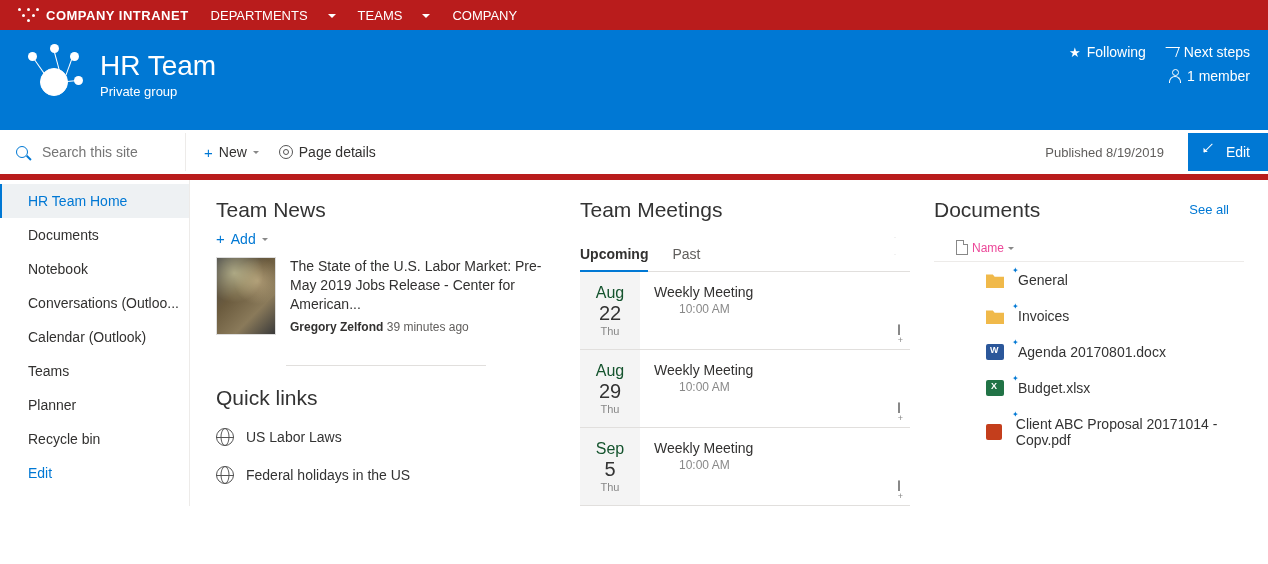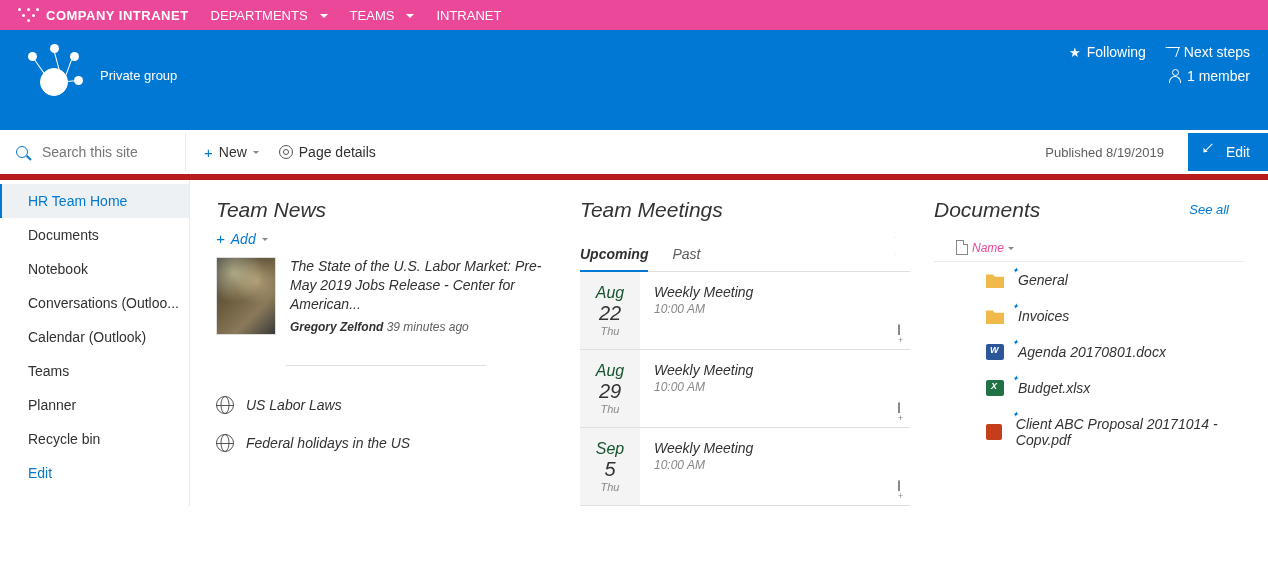--- a/index.html
+++ b/index.html
@@ -1,25 +1,25 @@
 <!DOCTYPE html>
 <html><head>
 <meta charset="utf-8">
 <style>
   * { box-sizing: border-box; }
   html, body { margin:0; padding:0; font-family: "Segoe UI", -apple-system, BlinkMacSystemFont, sans-serif; font-size:14px; color:#333; background:#fff; width:1268px; }
   a { text-decoration:none; color:inherit; }
 
   
-  .topnav { background:#ec4899; height:30px; display:flex; align-items:center; padding:0 18px; color:#fff; font-size:13px; }
+  .topnav { background:#b91c1c; height:30px; display:flex; align-items:center; padding:0 18px; color:#fff; font-size:13px; }
   .topnav .logo { display:flex; align-items:center; gap:6px; margin-right:22px; }
   .topnav .logo-icon { width:22px; height:14px; position:relative; }
   .topnav .logo-icon .dot { width:3px; height:3px; border-radius:50%; background:#fff; position:absolute; }
   .topnav .company { font-weight:700; letter-spacing:.5px; font-size:13px; }
-  .topnav .navlink { margin-right:22px; cursor:pointer; display:flex; align-items:center; gap:12px; }
+  .topnav .navlink { margin-right:22px; cursor:pointer; display:flex; align-items:center; gap:20px; }
   .chev-down { display:inline-block; border:4px solid transparent; border-top-color:#fff; margin-top:5px; }
 
   
   .hero { background:#0078d4; height:100px; display:flex; align-items:center; padding:0 18px 12px 22px; color:#fff; position:relative; }
   .hero .teamicon { width:64px; height:64px; position:relative; margin-right:14px; }
   .hero .teamicon .big { width:28px; height:28px; border-radius:50%; background:#fff; border:1px solid #fff; position:absolute; left:18px; top:26px; }
   .hero .teamicon .sm { width:9px; height:9px; border-radius:50%; background:#fff; position:absolute; }
   .hero .teamicon .line { position:absolute; background:#fff; height:1px; transform-origin:left center; }
   .hero h1 { margin:0; font-weight:300; font-size:28px; }
   .hero .subtitle { font-size:13px; margin-top:2px; }
@@ -36,21 +36,21 @@
   .cmdbar .right { display:flex; align-items:center; gap:14px; }
   .cmdbar .pub { color:#605e5c; font-size:13px; padding-right:10px; }
   .edit-btn { background:#0078d4; color:#fff; height:38px; padding:0 18px; display:flex; align-items:center; gap:8px; cursor:pointer; }
 
   
   .layout { display:flex; }
   .sidebar { width:190px; border-right:1px solid #edebe9; padding-top:4px; }
   .sidebar .item { height:34px; display:flex; align-items:center; padding-left:28px; font-size:14px; color:#323130; cursor:pointer; white-space:nowrap; overflow:hidden; text-overflow:ellipsis; }
   .sidebar .item.active { background:#eef1f3; color:#0078d4; border-left:2px solid #0078d4; padding-left:26px; }
   .sidebar .item.edit { color:#0078d4; }
-  .main { flex:1; display:flex; padding:18px 24px 0 26px; gap:24px;font-style:italic; }
+  .main { flex:1; display:flex; padding:18px 24px 0 26px; gap:24px; }
 
   .col1 { width:340px; }
   .col2 { width:330px; position:relative; }
   .col3 { flex:1; position:relative; }
 
   h2.section { font-weight:300; font-size:21px; color:#333; margin:0 0 8px 0; }
 
   
   .addlink { display:flex; align-items:center; gap:6px; color:#0078d4; cursor:pointer; margin-bottom:10px; }
   .news-card { display:flex; gap:14px; }
@@ -72,21 +72,21 @@
   .tab { padding:8px 0; cursor:pointer; color:#605e5c; font-size:14px; }
   .tab.active { color:#323130; font-weight:600; border-bottom:2px solid #0078d4; margin-bottom:-1px; }
   .refresh { position:absolute; right:14px; top:40px; color:#888; cursor:pointer; }
   .meeting { display:flex; border-bottom:1px solid #e1dfdd; position:relative; }
   .meeting .datebox { width:60px; background:#f4f4f4; text-align:center; padding:12px 0; }
   .meeting .datebox .mon { font-size:16px; color:#14532d; }
   .meeting .datebox .day { font-size:20px; color:#333; }
   .meeting .datebox .dow { font-size:11px; color:#888; }
   .meeting .body { padding:12px 14px; flex:1; }
   .meeting .body .mtitle { font-size:14px; color:#323130; }
-  .meeting .body .mtime { font-size:12px; color:#888; margin-top:2px; }
+  .meeting .body .mtime { font-size:12px; color:#888; margin-top:2px;margin-left:25px; }
   .meeting .addcal { position:absolute; right:10px; bottom:8px; color:#888; cursor:pointer; }
 
   
   .seeall { position:absolute; right:15px; top:4px; color:#0078d4; cursor:pointer; font-size:13px; }
   .doclist-header { display:flex; align-items:center; gap:4px; padding:10px 0 6px 52px; color:#ec4899; font-size:12px; border-bottom:1px solid #edebe9; margin-top:4px; }
   .docrow { display:flex; align-items:center; gap:14px; padding:10px 0 10px 52px; cursor:pointer; position:relative; }
   .docrow .new { position:absolute; left:78px; top:4px; color:#0078d4; font-size:8px; }
   .ficon { width:18px; height:16px; position:relative; }
   .ficon.folder { background:#f0b94a; clip-path: polygon(0 15%, 38% 15%, 48% 30%, 100% 30%, 100% 100%, 0 100%); }
   .ficon.docx { background:#2b579a; border-radius:2px; }
@@ -131,37 +131,38 @@
   </div>
   <div class="navlink">
     <span>DEPARTMENTS</span>
       <span class="chev-down"></span>
   </div>
   <div class="navlink">
     <span>TEAMS</span>
       <span class="chev-down"></span>
   </div>
   <div class="navlink">
-    <span>INTRANET</span>
+    <span>COMPANY</span>
   </div>
 </div>
 
 <div class="hero">
   <div class="teamicon">
     <span class="big"></span>
     <span class="sm" style="left:6px; top:10px"></span>
     <span class="sm" style="left:28px; top:2px"></span>
     <span class="sm" style="left:48px; top:10px"></span>
     <span class="sm" style="left:52px; top:34px"></span>
     <span class="line" style="left:11px; top:15px; width:20px; transform:rotate(55deg)"></span>
     <span class="line" style="left:32px; top:8px; width:20px; transform:rotate(75deg)"></span>
     <span class="line" style="left:34px; top:40px; width:22px; transform:rotate(-5deg)"></span>
     <span class="line" style="left:50px; top:16px; width:18px; transform:rotate(110deg)"></span>
   </div>
   <div>
+    <h1>HR Team</h1>
     <div class="subtitle">Private group</div>
   </div>
   <div class="hero-right">
     <div class="row">
       <span>
           <span class="star">★</span>
           <span>Following</span>
         </span>
       <span>
           <span class="arrow-steps"></span>
@@ -228,20 +229,21 @@
       <div class="news-card">
         <div class="news-img"></div>
         <div>
           <div class="news-title">The State of the U.S. Labor Market: Pre-May 2019 Jobs Release - Center for American...</div>
           <div class="news-meta">
             <b>Gregory Zelfond</b>&nbsp;<span>39 minutes ago</span>
           </div>
         </div>
       </div>
       <hr class="hr">
+      <h2 class="section">Quick links</h2>
       <div class="ql-item">
         <span class="globe"></span>
         <span>US Labor Laws</span>
       </div>
       <div class="ql-item">
         <span class="globe"></span>
         <span>Federal holidays in the US</span>
       </div>
     </div>
 

